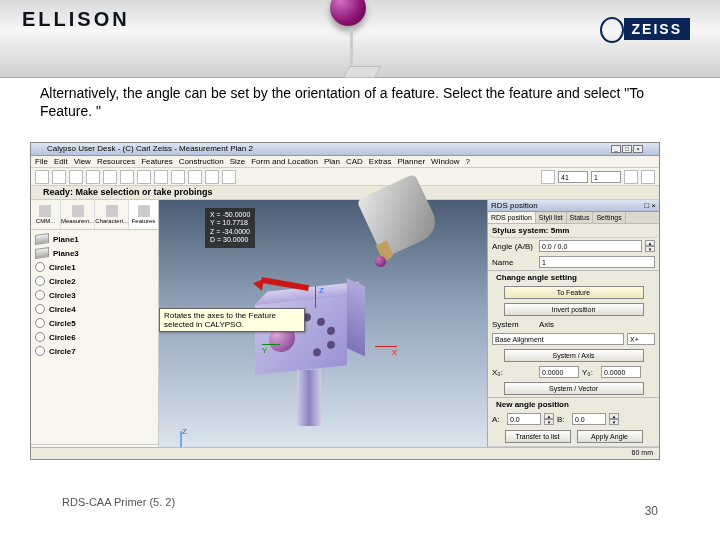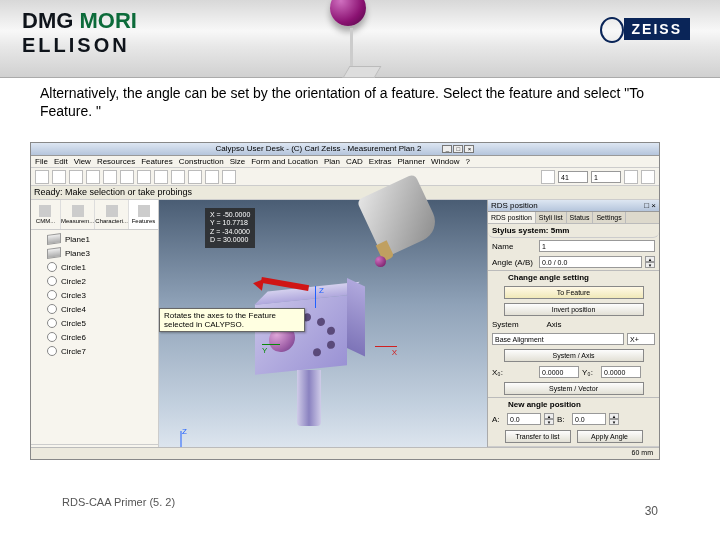--- a/index.html
+++ b/index.html
@@ -10,36 +10,36 @@
   .banner-logo-dmg .dmg { color:#0f141b; }
   .banner-logo-dmg .mori { color:#0c6b3a; }
   .banner-logo-dmg .line2 { font-size:20px; letter-spacing:3px; color:#0f141b; }
   .banner-ball { position:absolute; left:330px; top:-10px; width:36px; height:36px; background: radial-gradient(circle at 30% 30%, #d070c0, #8b1272 60%, #4a0840); border-radius:50%; box-shadow: 0 6px 6px rgba(0,0,0,0.3);}
   .banner-stem { position:absolute; left:350px; top:28px; width:3px; height:40px; background:#ccc;}
   .banner-stem::after { content:''; position:absolute; left:-4px; top:38px; width:30px; height:10px; background:#ddd; border:1px solid #bbb; transform: skewX(-30deg);}
   .banner-zeiss { position:absolute; right:30px; top:18px; background:#0a2558; color:#fff; font-size:14px; font-weight:bold; padding:3px 8px; letter-spacing:2px;}
   .banner-zeiss::before { content:''; position:absolute; left:-24px; top:-1px; width:20px; height:22px; border:2px solid #0a2558; border-radius:50%;}
   .caption { font-size:14px; margin:6px 40px; line-height:1.3;}
   .app { position:absolute; left:30px; top:142px; width:630px; height:318px; border:1px solid #888; background:#eee; overflow:hidden;}
-  .titlebar { height:13px; background:linear-gradient(#dde6f2,#b5c5dc); font-size:8px; padding:1px 16px; display:flex; justify-content:center; border-bottom:1px solid #999;gap:20px;}
+  .titlebar { height:13px; background:linear-gradient(#dde6f2,#b5c5dc); font-size:8px; padding:1px 16px; display:flex; justify-content:space-between; border-bottom:1px solid #999;gap:20px;}
   .titlebar .btns span { display:inline-block; width:10px; height:8px; border:1px solid #777; margin-left:1px; background:#eee; font-size:6px; text-align:center; line-height:7px;}
   .menubar { height:12px; background:#f5f3ec; font-size:8px; padding:1px 4px; border-bottom:1px solid #ccc;}
   .menubar span { margin-right:6px;}
   .toolbar { height:18px; background:#f5f3ec; border-bottom:1px solid #ccc; display:flex; align-items:center; padding:0 4px; gap:3px;}
   .toolbar .tb { width:14px; height:14px; border:1px solid #bbb; background:#fff;}
   .toolbar .field { width:30px; height:12px; border:1px solid #999; background:#fff; font-size:7px; padding:0 2px; line-height:11px;}
-  .status { height:14px; background:#ebe9dc; border-bottom:1px solid #ccc; font-size:9px; font-weight:normal; padding:1px 3px;}
+  .status { height:14px; background:#ebe9dc; border-bottom:1px solid #ccc; font-size:9px; font-weight:bold; padding:1px 12px;}
   .main { display:flex; height:261px;}
   .sidebar { width:128px; background:#f7f5ee; border-right:1px solid #ccc; display:flex; flex-direction:column;}
   .sidebar-tabs { display:flex; height:30px; border-bottom:1px solid #ccc; background:#fff;}
   .sidebar-tab { flex:1; display:flex; flex-direction:column; align-items:center; justify-content:center; font-size:6px; border-right:1px solid #ddd; background:#f7f5ee;}
   .sidebar-tab:last-child { border-right:none; background:#fff; }
   .sidebar-tab .ic { width:12px; height:12px; background:#ccc; margin-bottom:1px;}
   .feat-list { flex:1; overflow:hidden; padding-top:2px;}
-  .feat-item { display:flex; align-items:center; gap:4px; padding:2px 16px; font-size:8px;}
+  .feat-item { display:flex; align-items:center; gap:4px; padding:2px 4px; font-size:8px;font-weight:bold;}
   .feat-item .cyl { width:14px; height:10px; background:linear-gradient(#eee,#aaa);transform:skewY(-8deg); border:1px solid #999;}
   .feat-item .circ { width:10px; height:10px; border:1px solid #888; border-radius:50%; background:#fff;}
   .run-row { border-top:1px solid #ccc; padding:3px 4px; display:flex; align-items:center; gap:4px; font-size:9px;}
   .run-row .tri { width:0; height:0; border-left:8px solid #2a5; border-top:5px solid transparent; border-bottom:5px solid transparent;}
   .viewport { flex:1; background:linear-gradient(180deg,#4a5d74 0%,#8fa2b8 40%,#c5d2e0 80%,#e5ecf3 100%); position:relative;}
   .coords { position:absolute; left:46px; top:8px; background:rgba(40,40,40,0.85); color:#fff; font-size:7px; padding:3px 5px; line-height:1.2;}
   .probe-arm { position:absolute; left:172px; top:0; width:100px; height:70px;}
   .probe-body { position:absolute; right:0; top:-16px; width:64px; height:64px; background:linear-gradient(135deg,#e6e6e6,#8a8a8a); transform:rotate(-25deg); border-radius:6px 6px 20px 6px;}
   .probe-tip { position:absolute; left:48px; top:42px; width:12px; height:18px; background:#c0a060; border-radius:0 0 4px 4px; transform:rotate(-25deg);}
   .probe-ball { position:absolute; left:44px; top:56px; width:11px; height:11px; background:radial-gradient(circle at 30% 30%,#d070c0,#6a105a); border-radius:50%;}
@@ -62,36 +62,35 @@
   .rp-title { background:linear-gradient(#dde6f2,#b5c5dc); padding:1px 3px; display:flex; justify-content:space-between; border-bottom:1px solid #999;}
   .rp-tabs { background:#ddd9cc; display:flex; border-bottom:1px solid #bbb;}
   .rp-tab { padding:2px 3px; font-size:7px; border-right:1px solid #bbb;}
   .rp-tab.act { background:#f5f3ec;}
   .rp-sub { padding:2px 4px; font-weight:bold; border-bottom:1px solid #ccc;border-radius:6px;}
   .rp-row { display:flex; padding:2px 4px; gap:3px; align-items:center;}
   .rp-row label { width:44px;}
   .rp-row .inp { flex:1; border:1px solid #999; background:#fff; height:12px; font-size:7px; padding:0 2px; line-height:11px;}
   .rp-row .stp { width:10px; height:12px; display:flex; flex-direction:column;}
   .rp-row .stp div { flex:1; border:1px solid #999; background:#eee; font-size:5px; text-align:center; line-height:4px;}
-  .rp-section { border-top:1px solid #bbb; padding:2px 20px; font-weight:bold;}
+  .rp-section { border-top:1px solid #bbb; padding:2px 8px; font-weight:bold;}
   .rp-btn { display:block; margin:2px auto; border:1px solid #888; background:linear-gradient(#fdfdfd,#e2e0d5); padding:2px 4px; font-size:7px; text-align:center; width:140px;}
   .tooltip { position:absolute; right:182px; top:108px; background:#ffffe1; border:1px solid #666; padding:2px 4px; font-size:8px; box-shadow:1px 1px 2px rgba(0,0,0,0.3); z-index:5;}
   .red-arrow { position:absolute; right:178px; top:78px; width:56px; height:12px; z-index:4;}
   .red-arrow .shaft { position:absolute; left:8px; top:3px; width:48px; height:6px; background:#d01515; transform:rotate(10deg);}
   .red-arrow .head { position:absolute; left:0; top:0; width:0; height:0; border-right:10px solid #d01515; border-top:6px solid transparent; border-bottom:6px solid transparent; transform:rotate(10deg);}
   .app-status { position:absolute; bottom:0; left:0; right:0; height:12px; background:#ece9dd; border-top:1px solid #bbb; font-size:7px; text-align:right; padding:1px 6px;}
   .footer-left { position:absolute; left:62px; bottom:32px; font-size:11px; color:#555;}
   .footer-right { position:absolute; right:62px; bottom:22px; font-size:12px; color:#555;}
 </style>
 </head>
 <body>
 
 <div class="banner">
   <div class="banner-logo-dmg">
-    <div class="line1"><span class="dmg">DMG</span> <span class="mori">MORI</span></div>
     <div class="line2">ELLISON</div>
   </div>
   <div class="banner-ball"></div>
   <div class="banner-stem"></div>
   <div class="banner-zeiss">ZEISS</div>
 </div>
 
 <div class="caption">Alternatively, the angle can be set by the orientation of a feature. Select the feature and select "To Feature. "</div>
 
 <div class="app">
@@ -234,37 +233,37 @@
           <span>□ ×</span>
         </div>
       <div class="rp-tabs">
         <span class="rp-tab act">RDS position</span>
         <span class="rp-tab">Styli list</span>
         <span class="rp-tab">Status</span>
         <span class="rp-tab">Settings</span>
       </div>
       <div class="rp-sub">Stylus system: 5mm</div>
       <div class="rp-row">
-          <label>Name</label>
-          <div class="inp">1</div>
-        </div>
-      <div class="rp-row">
           <label>Angle (A/B)</label>
           <div class="inp">0.0 / 0.0</div>
           <div class="stp">
             <div>▴</div>
             <div>▾</div>
           </div>
         </div>
+      <div class="rp-row">
+          <label>Name</label>
+          <div class="inp">1</div>
+        </div>
       <div class="rp-section">Change angle setting</div>
       <div class="rp-btn" style="background:linear-gradient(#fff9e6,#f0e8b8)">To Feature</div>
       <div class="rp-btn">Invert position</div>
       <div class="rp-row">
           <label>System</label>
-          <label style="width:30px;text-align:center">Axis</label>
+          <label style="width:30px;text-align:left">Axis</label>
         </div>
       <div class="rp-row">
           <div class="inp">Base Alignment</div>
           <div class="inp" style="flex:0 0 28px">X+</div>
         </div>
       <div class="rp-btn">System / Axis</div>
       <div class="rp-row">
           <label>X₀:</label>
           <div class="inp" style="flex:0 0 40px">0.0000</div>
           <label style="width:16px">Y₀:</label>

